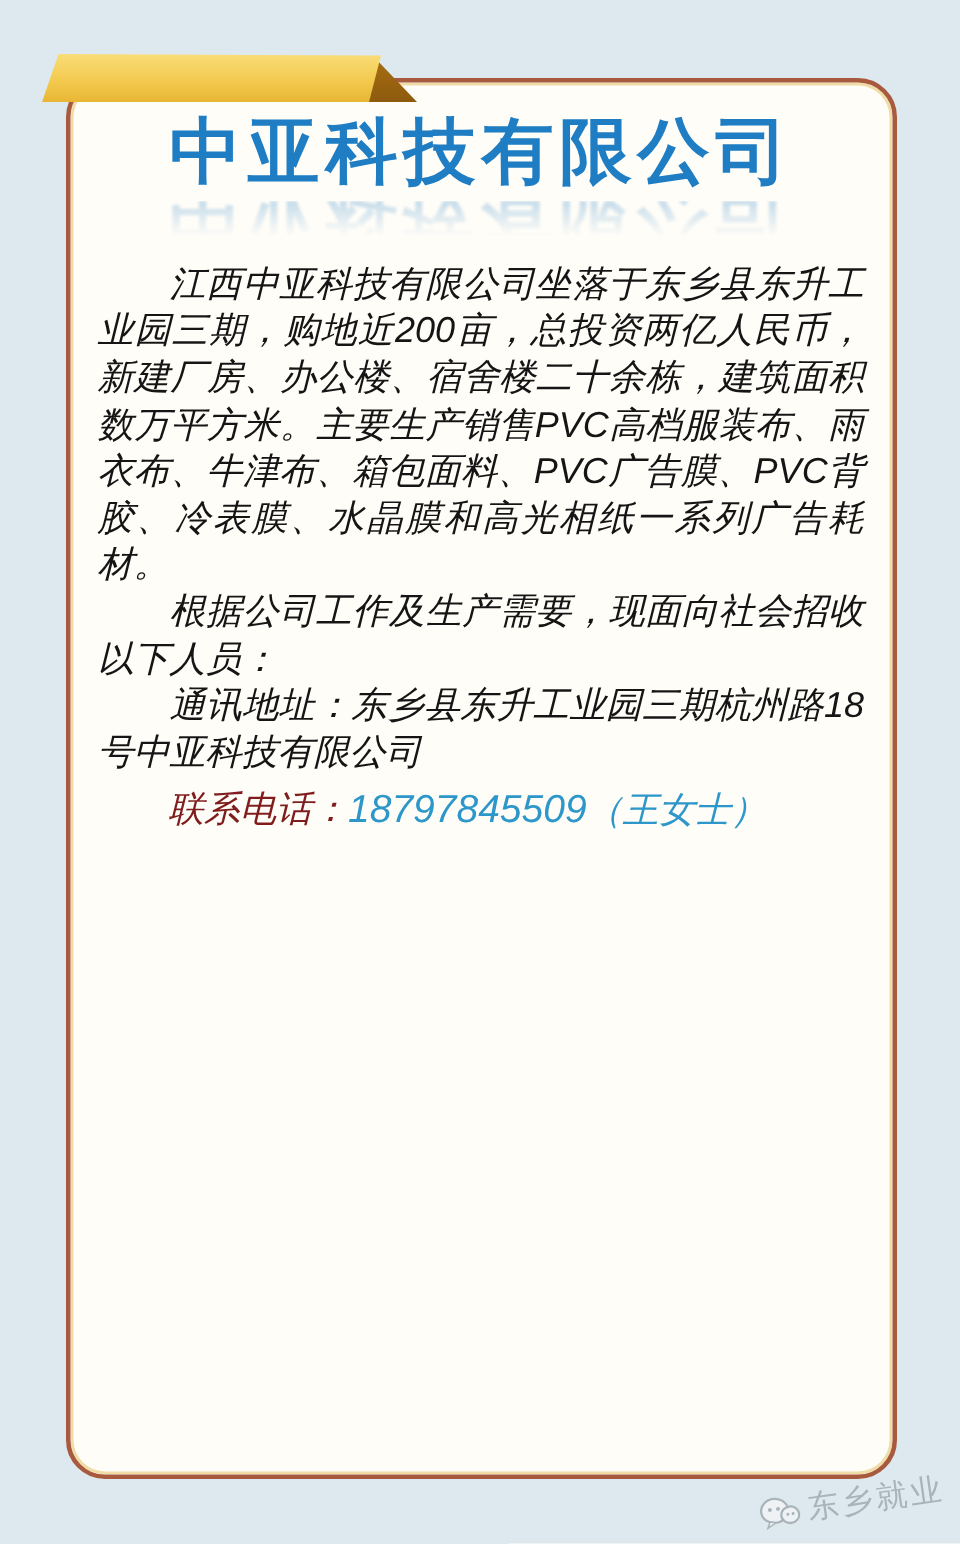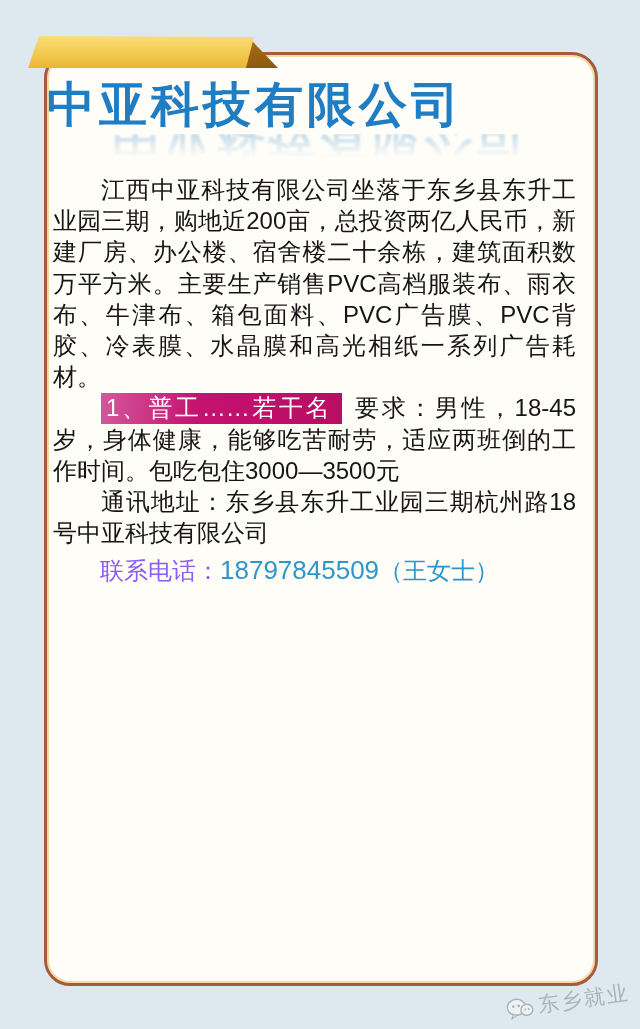--- a/index.html
+++ b/index.html
@@ -33,22 +33,22 @@
     left:235px; top:41px;
     width:43px; height:27px;
     background:linear-gradient(180deg,#a56c12,#8d5a0e);
     clip-path:polygon(0% 100%, 100% 100%, 40% 0%);
     z-index:2;
   }
   .card-inner { position:relative; width:100%; height:100%; overflow:hidden; border-radius:22px; }
 
   .title {
     margin-top:24px;
-    text-align:left;
-    font-family:Liberation Sans, sans-serif;
+    text-align:center;
+    font-family:Liberation Mono, monospace;
     font-weight:bold;
     font-size:48px;
     line-height:52px;
     letter-spacing:4px;
     color:#1e7dc3;
     white-space:nowrap;
   }
   .title-reflection {
     height:34px;
     overflow:hidden;
@@ -62,45 +62,46 @@
     line-height:52px;
     letter-spacing:4px;
     color:#1e7dc3;
     opacity:0.30;
     filter:blur(1px);
     -webkit-mask-image:linear-gradient(to bottom, transparent 30%, rgba(0,0,0,0.85) 100%);
     mask-image:linear-gradient(to bottom, transparent 30%, rgba(0,0,0,0.85) 100%);
   }
 
   .body-text {
-    padding:0 19px 0 6px;
+    padding:0 19px 0 18px;
     color:#151515;
     font-size:24px;
     line-height:31.2px;
     font-weight:500;
+    font-style:italic;
   }
   .body-text p {
     text-align:justify;
     text-justify:inter-character;
     text-indent:2em;
   }
   .hl {
     background:linear-gradient(96deg,#d4589b 0%,#c41270 40%,#b80d63 100%);
     color:#ffffff;
     padding:1px 10px 3px 5px;
     margin-right:13px;
   }
   .phones {
     display:flex;
     align-items:flex-start;
     padding-left:47px;
     margin-top:7px;
     line-height:31px;
   }
-  .phone-label { color:#8b5cf6; white-space:nowrap; }
+  .phone-label { color:#7f1d1d; white-space:nowrap; }
   .phone-lines { display:flex; flex-direction:column;align-items:center; }
   .phone-line { white-space:nowrap; color:#2e97ca; }
   .phone-number { font-size:26px; color:#2e97ca; }
   .phone-contact { font-size:24px; color:#2e97ca; }
 
   .watermark {
     position:absolute;
     right:10px; bottom:14px;
     display:flex;
     align-items:center;
@@ -120,22 +121,22 @@
 <div class="ribbon"></div>
 
 <div class="card">
   <div class="card-inner">
 
     <h1 class="title">中亚科技有限公司</h1>
     <div class="title-reflection" aria-hidden="true">中亚科技有限公司</div>
 
     <div class="body-text">
       <p>江西中亚科技有限公司坐落于东乡县东升工业园三期，购地近200亩，总投资两亿人民币，新建厂房、办公楼、宿舍楼二十余栋，建筑面积数万平方米。主要生产销售PVC高档服装布、雨衣布、牛津布、箱包面料、PVC广告膜、PVC背胶、冷表膜、水晶膜和高光相纸一系列广告耗材。</p>
+      <p>根据公司工作及生产需要，现面向社会招收以下人员：</p>
 
-      <p><span class="hl">1、普工……若干名</span><span>要求：男性，18-45岁，身体健康，能够吃苦耐劳，适应两班倒的工作时间。包吃包住3000—3500元</span></p>
 
 
 
       <p>通讯地址：东乡县东升工业园三期杭州路18号中亚科技有限公司</p>
 
       <div class="phones">
         <span class="phone-label">联系电话：</span>
         <span class="phone-lines">
           <span class="phone-line"><span class="phone-number">18797845509</span><span class="phone-contact">（王女士）</span></span>
         </span>

